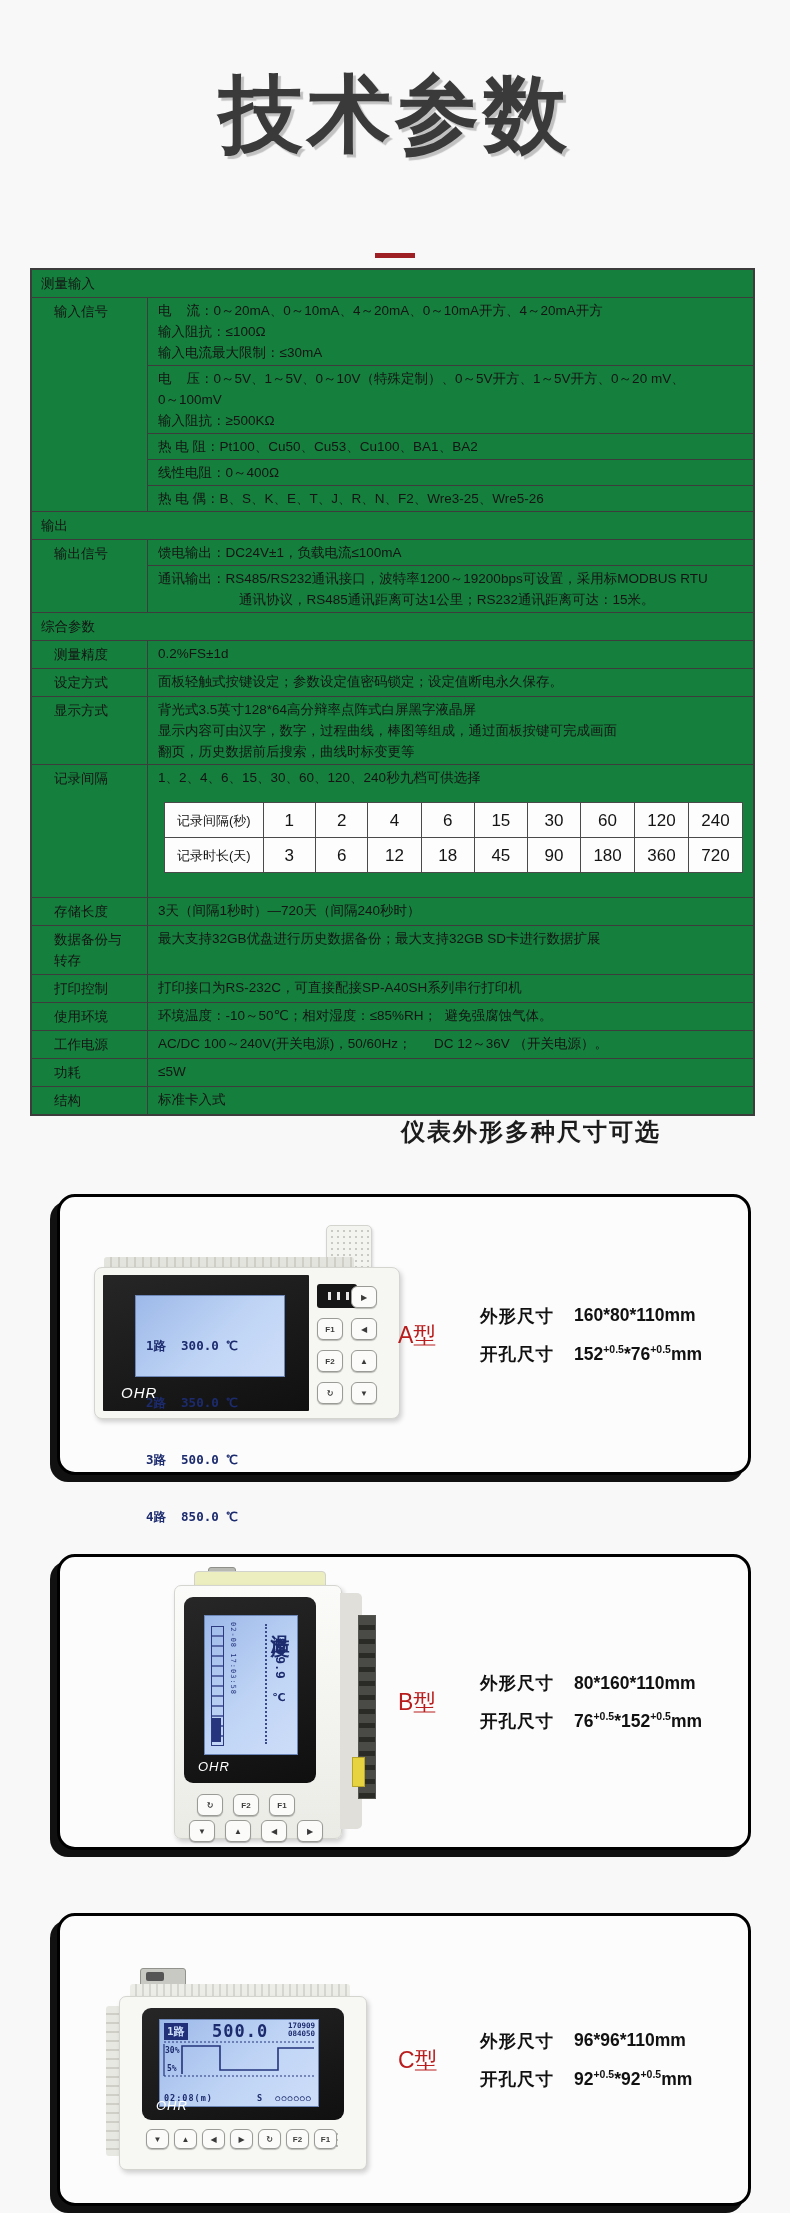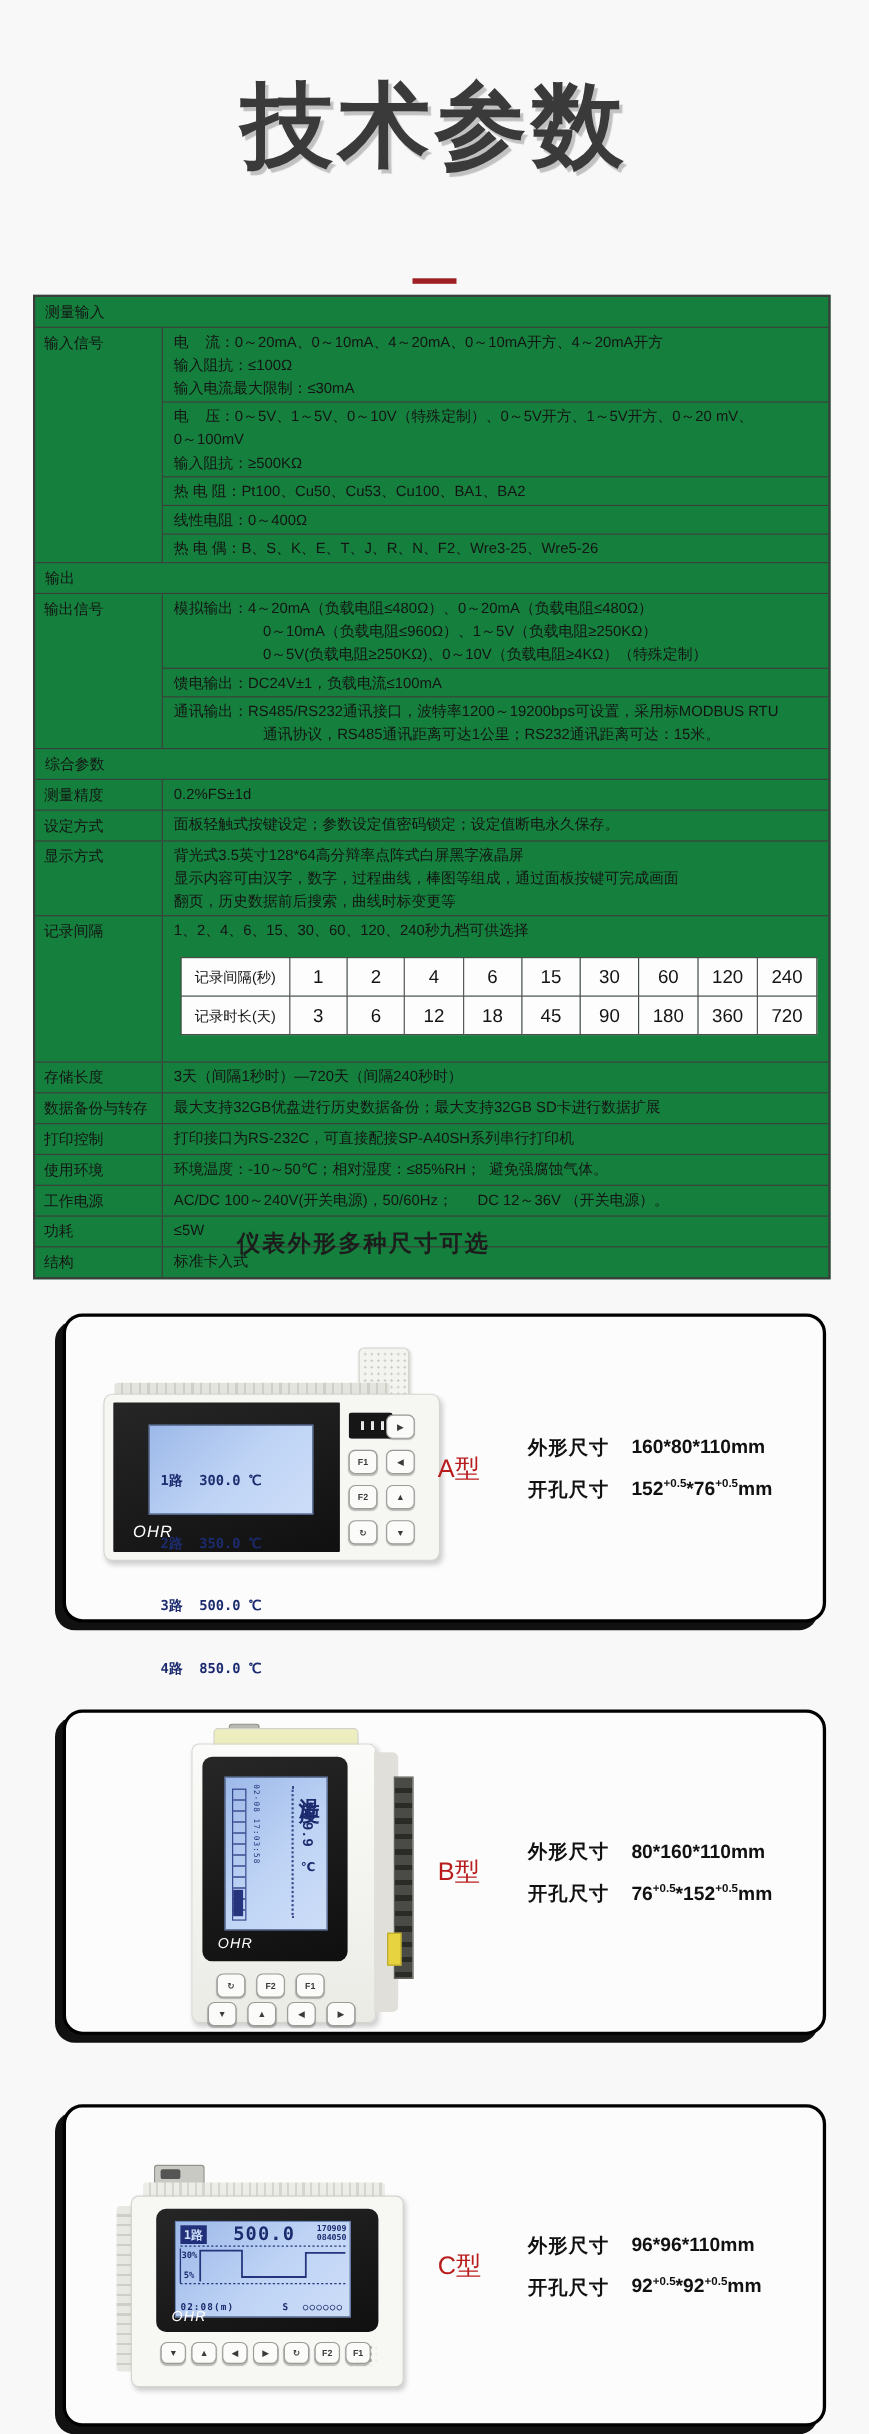--- a/index.html
+++ b/index.html
@@ -16,36 +16,36 @@
   }
   .title-dash{position:absolute;top:253px;left:375px;width:40px;height:5px;background:#9e2024;}
   
   .spec-table{
     position:absolute;left:30px;top:268px;width:721px;
     border:2px solid #3c3c3c;background:#15803d;font-size:13.5px;line-height:21px;color:#141414;
   }
   .sec-row{padding:3px 9px;border-bottom:1px solid #3c3c3c;}
   .row{display:flex;border-bottom:1px solid #3c3c3c;align-items:stretch;}
   .row:last-child{border-bottom:none;}
-  .lbl{width:116px;flex:0 0 116px;padding:3px 8px;border-right:1px solid #3c3c3c;box-sizing:border-box;}
+  .lbl{width:116px;flex:0 0 116px;padding:3px 22px;border-right:1px solid #3c3c3c;box-sizing:border-box;}
   .cnt{flex:1;min-width:0;display:flex;flex-direction:column;}
   .grp{border-bottom:1px solid #3c3c3c;padding:2px 10px;}
   .grp:last-child{border-bottom:none;}
   .line{white-space:pre-wrap;}
   .line.ind{padding-left:81px;}
   
   .rec-wrap{padding:2px 10px 24px 10px;}
   .rec-table{border-collapse:collapse;margin:14px 0 0 6px;padding-left:14px;}
   .rec-table td{border:1px solid #4a4a4a;text-align:center;height:32px;background:#fdfdfd;}
   .rec-table td.hd{width:98px;font-size:13px;padding:0 3px;}
   .rec-table td.num{width:53px;font-size:17px;}
   
   .section2-title{
-    position:absolute;top:1116px;left:0;width:661px;text-align:center;
-    font-size:21px;font-weight:600;color:#1c1c1c;letter-spacing:2px;
+    position:absolute;top:1116px;left:0;width:661px;text-align:right;
+    font-size:24px;font-weight:600;color:#1c1c1c;letter-spacing:2px;
   }
   
   .box{
     position:absolute;left:57px;width:694px;background:#fcfcfc;
     border:3px solid #000;border-radius:18px;box-shadow:-7px 7px 0 #111;
     box-sizing:border-box;
   }
   .type-label{position:absolute;left:338px;top:50%;transform:translateY(-50%);font-size:23px;color:#b91c1c;}
   .dims{position:absolute;left:420px;top:50%;transform:translateY(-50%);display:flex;flex-direction:column;gap:14px;}
   .dim-row{display:flex;align-items:center;}
@@ -142,25 +142,20 @@
         <div class="line">热 电 偶：B、S、K、E、T、J、R、N、F2、Wre3-25、Wre5-26</div>
       </div>
     </div>
   </div>
 
   <div class="sec-row">输出</div>
 
   <div class="row">
     <div class="lbl">输出信号</div>
     <div class="cnt">
-      <div class="grp">
-        <div class="line">模拟输出：4～20mA（负载电阻≤480Ω）、0～20mA（负载电阻≤480Ω）</div>
-        <div class="line ind">0～10mA（负载电阻≤960Ω）、1～5V（负载电阻≥250KΩ）</div>
-        <div class="line ind">0～5V(负载电阻≥250KΩ)、0～10V（负载电阻≥4KΩ）（特殊定制）</div>
-      </div>
       <div class="grp">
         <div class="line">馈电输出：DC24V±1，负载电流≤100mA</div>
       </div>
       <div class="grp">
         <div class="line">通讯输出：RS485/RS232通讯接口，波特率1200～19200bps可设置，采用标MODBUS RTU</div>
         <div class="line ind">通讯协议，RS485通讯距离可达1公里；RS232通讯距离可达：15米。</div>
       </div>
     </div>
   </div>
 

